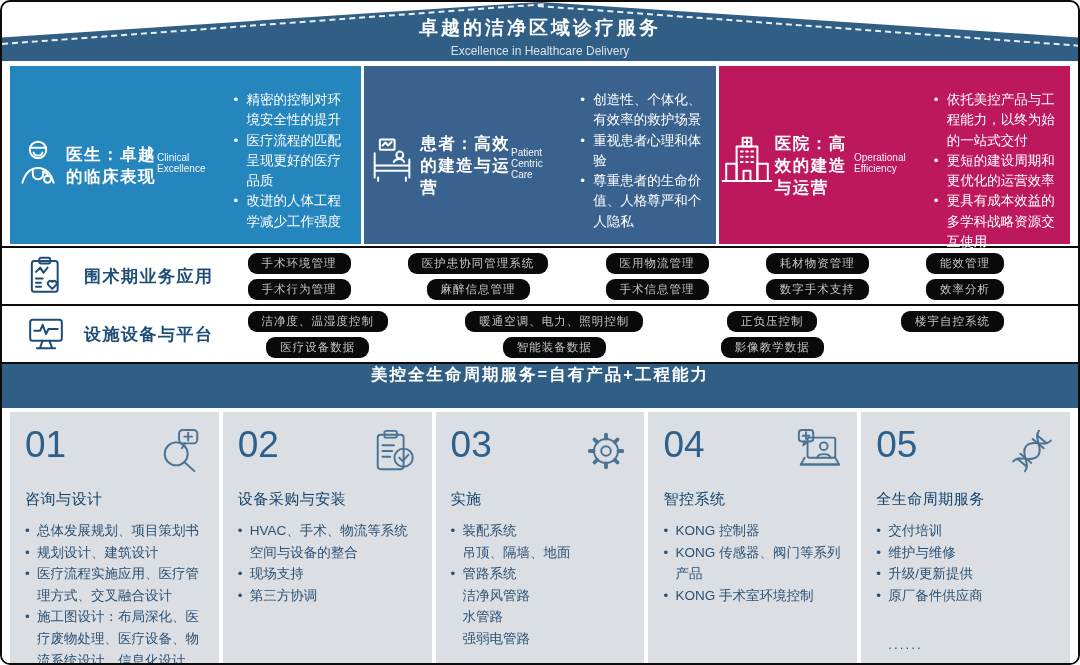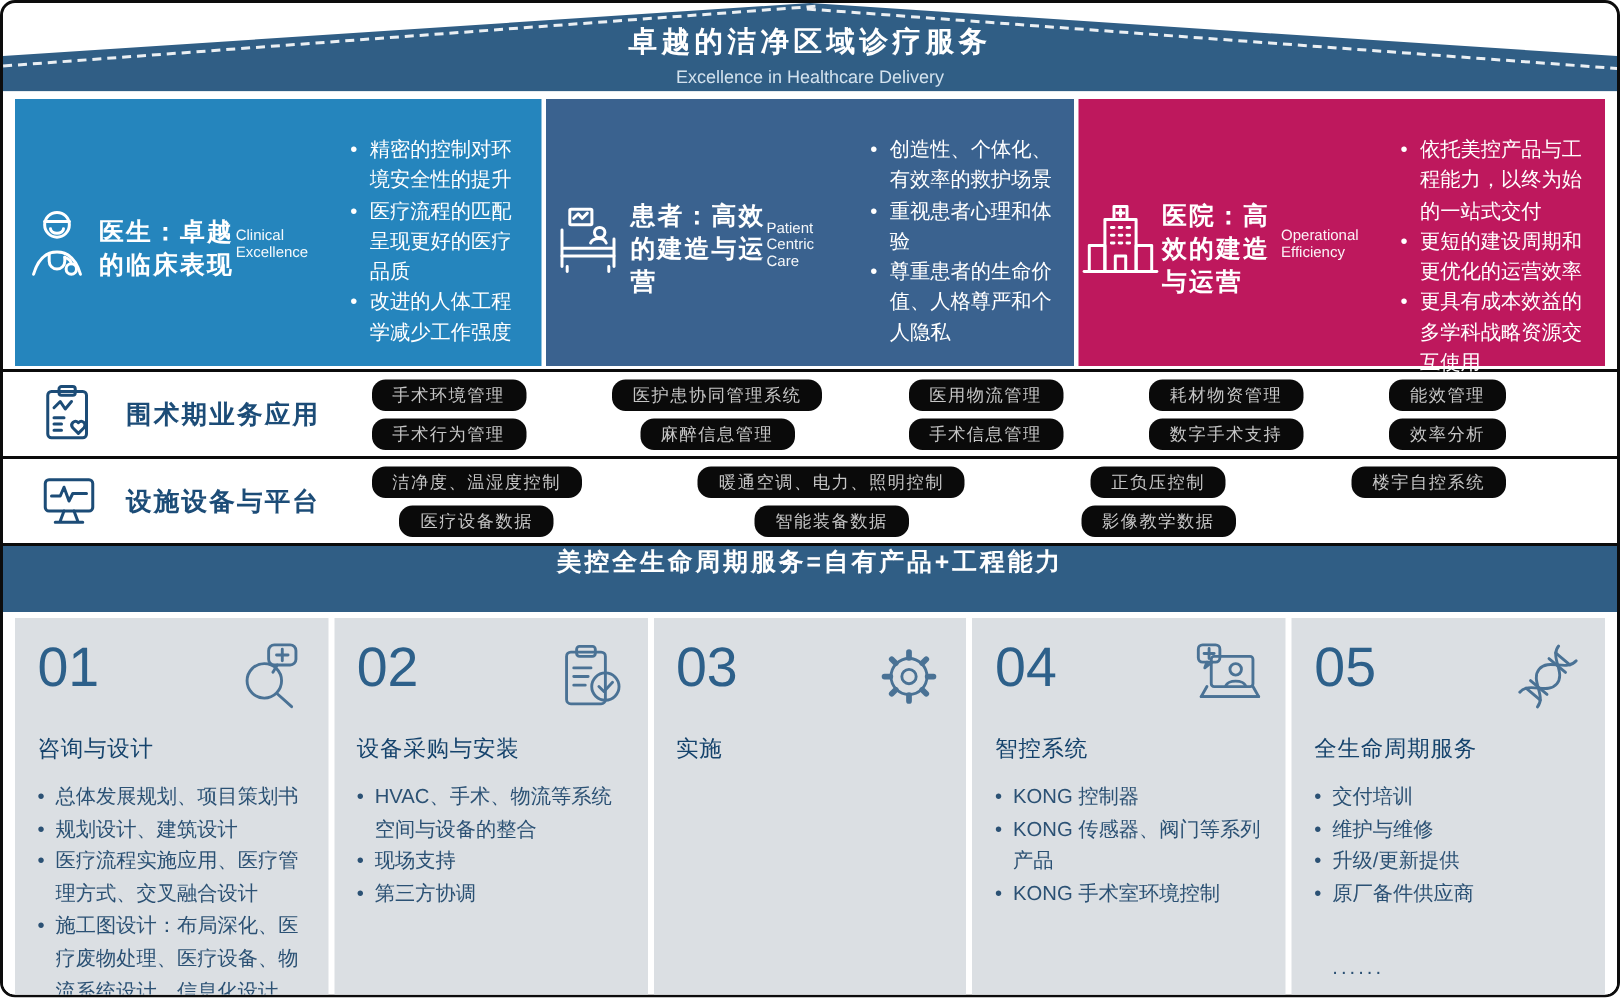--- a/index.html
+++ b/index.html
@@ -259,20 +259,28 @@
             <circle cx="24" cy="24" r="12.5" stroke-width="2"></circle>
             <circle cx="24" cy="24" r="5" stroke-width="2"></circle>
             <g stroke-width="4">
               <path d="M24 7 v4 M24 37 v4 M7 24 h4 M37 24 h4"></path>
               <path d="M12 12 l2.8 2.8 M33.2 33.2 l2.8 2.8 M36 12 l-2.8 2.8 M14.8 33.2 l-2.8 2.8"></path>
             </g>
           </svg>
         </span>
       </div>
       <div class="phase-title">实施</div>
+      <div class="phase-items">
+          <div class="li">装配系统</div>
+          <div class="li sub">吊顶、隔墙、地面</div>
+          <div class="li">管路系统</div>
+          <div class="li sub">洁净风管路</div>
+          <div class="li sub">水管路</div>
+          <div class="li sub">强弱电管路</div>
+        </div>
     </div>
 
     <div class="phase">
       <div class="phase-head">
         <div class="phase-num">04</div>
         <span class="phase-icon">
           <svg viewBox="0 0 48 48" fill="none" stroke="#4a7295" stroke-width="2" stroke-linecap="round" stroke-linejoin="round">
             <rect x="12" y="10" width="29" height="21" rx="2"></rect>
             <circle cx="29" cy="19" r="4"></circle>
             <path d="M22 31 c1 -5 13 -5 14 0"></path>

